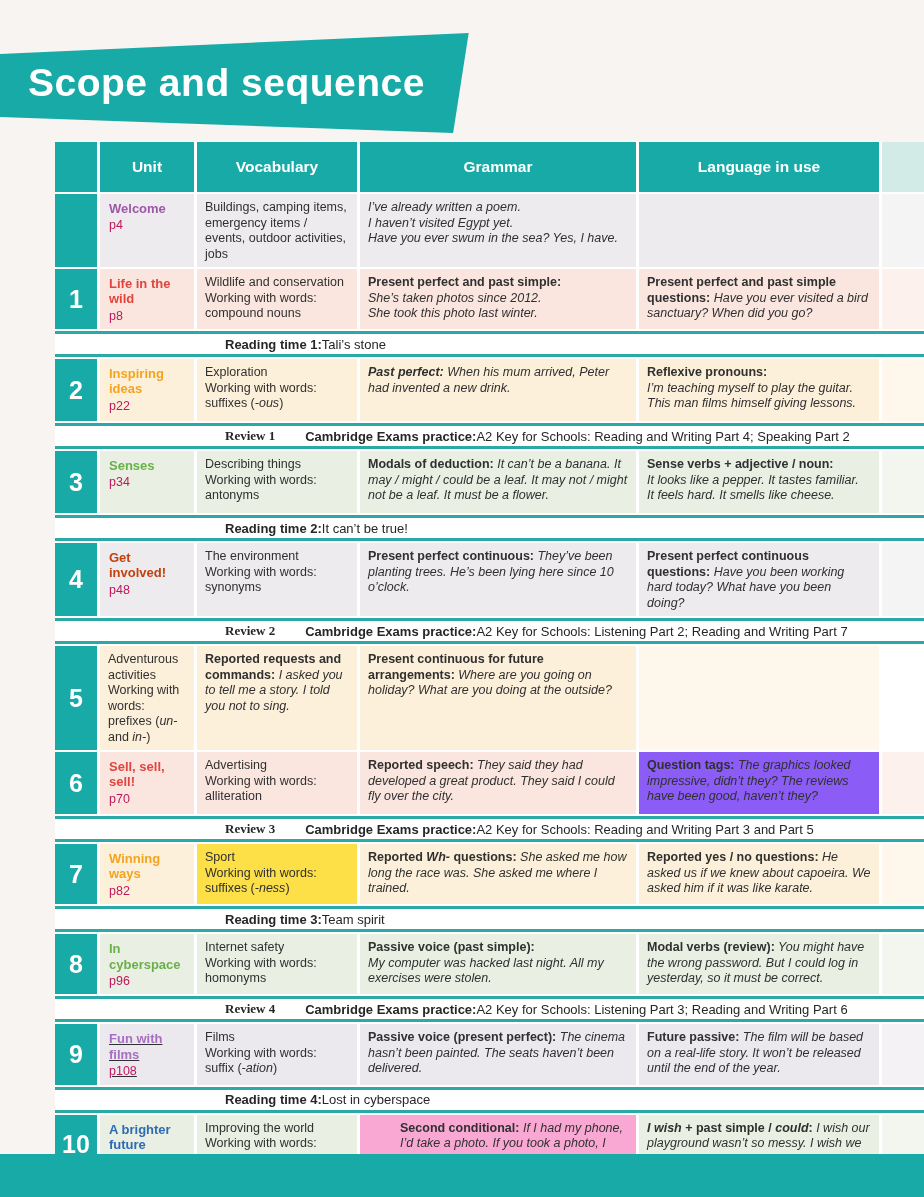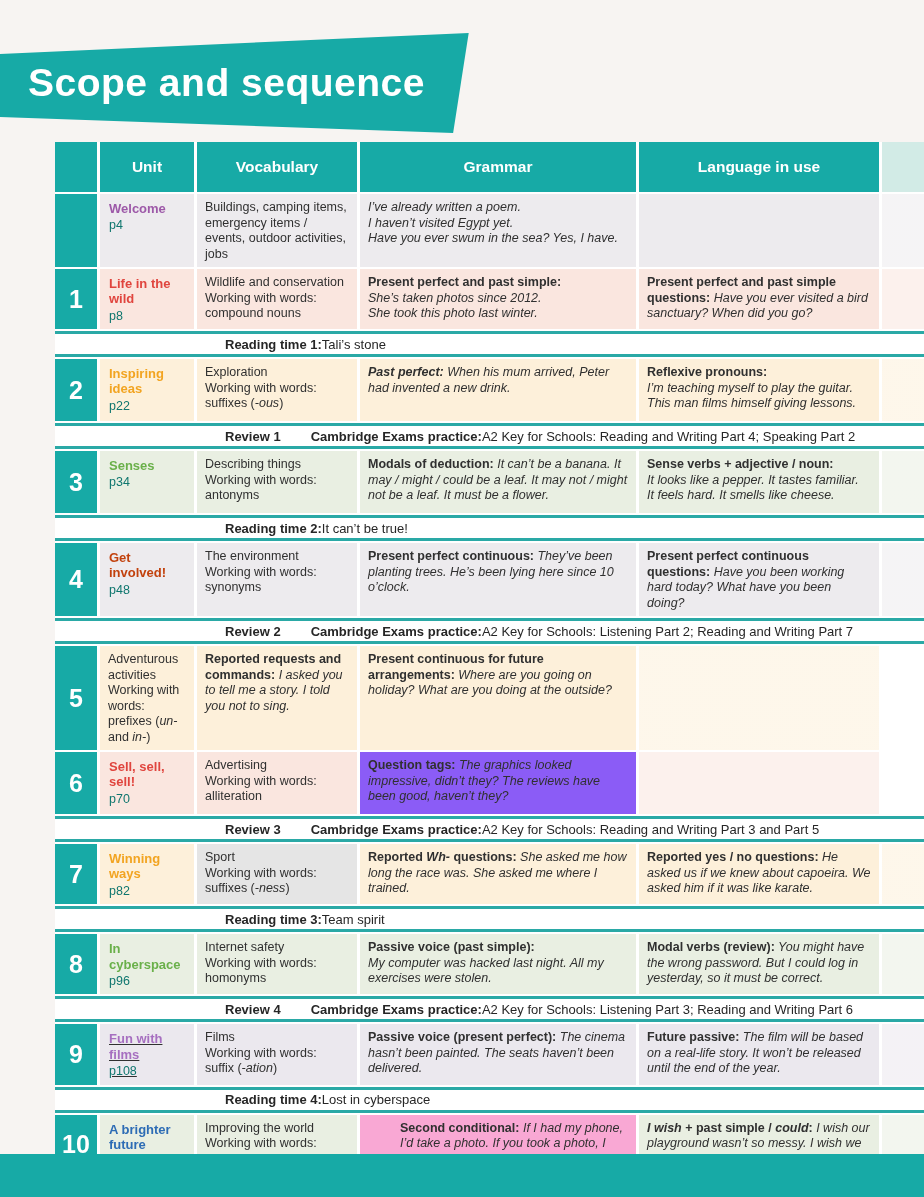--- a/index.html
+++ b/index.html
@@ -34,31 +34,31 @@
     display:flex;align-items:center;justify-content:center;
   }
   .cell{font-size:12.5px;line-height:1.24;color:#303030;}
   .body-cell{padding:6px 8px 5px 8px;white-space:pre-wrap;}
   .numcell{
     display:flex;align-items:center;justify-content:center;
     color:#ffffff;font-weight:bold;font-size:25px;
   }
   .unit-cell{padding:7px 6px 5px 9px;}
   .uname{font-weight:bold;font-size:13px;line-height:1.18;}
-  .upage{margin-top:2px;color:#0f766e;}
+  .upage{margin-top:2px;color:#be185d;}
   .strip-cell{
     background-image:linear-gradient(rgba(255,255,255,.45),rgba(255,255,255,.45));
   }
   
   .band{
     background:#ffffff;min-height:20px;margin-bottom:2px;
     display:flex;align-items:center;padding-left:170px;
     font-size:13px;color:#262626;white-space:nowrap;
   }
-  .rev-num{font-weight:bold;margin-right:30px;}
+  .rev-num{font-weight:bold;margin-right:30px;font-family:Liberation Serif, serif;}
   .band-bold{font-weight:bold;}
   .band-rest{font-weight:normal;}
   
   .seg-r{} 
   .seg-b{font-weight:bold;}
   .seg-i{font-style:italic;}
   .seg-bi{font-weight:bold;font-style:italic;}
   
   .bottom-bar{position:absolute;left:0;top:1154px;width:924px;height:43px;}
 </style>
@@ -179,35 +179,36 @@
       </div>
       <div class="grid-row unit-row" style="min-height: 62px;">
         <div class="cell numcell" style="background: rgb(23, 170, 166);">6</div>
         <div class="cell unit-cell" style="background: rgb(250, 230, 223);">
           <div class="uname" style="color: rgb(224, 69, 62);">Sell, sell, sell!</div>
           <div class="upage">p70</div>
         </div>
         <div class="cell body-cell" style="background: rgb(250, 230, 223);"><span class="seg-r">Advertising
 Working with words:
 alliteration</span></div>
+        <div class="cell body-cell" style="background: rgb(250, 230, 223);"><span class="seg-b">Reported speech:</span><span class="seg-i"> They said they had developed a great product. They said I could fly over the city.</span></div>
         <div class="cell body-cell" style="background: #8b5cf6;"><span class="seg-b">Question tags:</span><span class="seg-i"> The graphics looked impressive, didn’t they? The reviews have been good, haven’t they?</span></div>
         <div class="cell strip-cell" style="background-color: rgb(250, 230, 223);"></div>
       </div>
       <div class="band" style="border-top: 3px solid rgb(42, 169, 166); border-bottom: 3px solid rgb(42, 169, 166);">
         <span class="rev-num">Review 3</span>
         <span class="band-bold">Cambridge Exams practice:</span>
         <span class="band-rest"> A2 Key for Schools: Reading and Writing Part 3 and Part 5</span>
       </div>
       <div class="grid-row unit-row" style="min-height: 60px;">
         <div class="cell numcell" style="background: rgb(23, 170, 166);">7</div>
         <div class="cell unit-cell" style="background: rgb(253, 240, 218);">
           <div class="uname" style="color: rgb(242, 164, 33);">Winning ways</div>
           <div class="upage">p82</div>
         </div>
-        <div class="cell body-cell" style="background: #e5e5e5;"><span class="seg-r">Sport
+        <div class="cell body-cell" style="background: #fde047;"><span class="seg-r">Sport
 Working with words:
 suffixes (</span><span class="seg-i">-ness</span><span class="seg-r">)</span></div>
         <div class="cell body-cell" style="background: rgb(253, 240, 218);"><span class="seg-b">Reported </span><span class="seg-bi">Wh-</span><span class="seg-b"> questions:</span><span class="seg-i"> She asked me how long the race was. She asked me where I trained.</span></div>
         <div class="cell body-cell" style="background: rgb(253, 240, 218);"><span class="seg-b">Reported yes / no questions:</span><span class="seg-i"> He asked us if we knew about capoeira. We asked him if it was like karate.</span></div>
         <div class="cell strip-cell" style="background-color: rgb(253, 240, 218);"></div>
       </div>
       <div class="band" style="border-top: 3px solid rgb(42, 169, 166); border-bottom: 3px solid rgb(42, 169, 166);">
         <span class="band-bold">Reading time 3:</span>
         <span class="band-rest"> Team spirit</span>
       </div>

